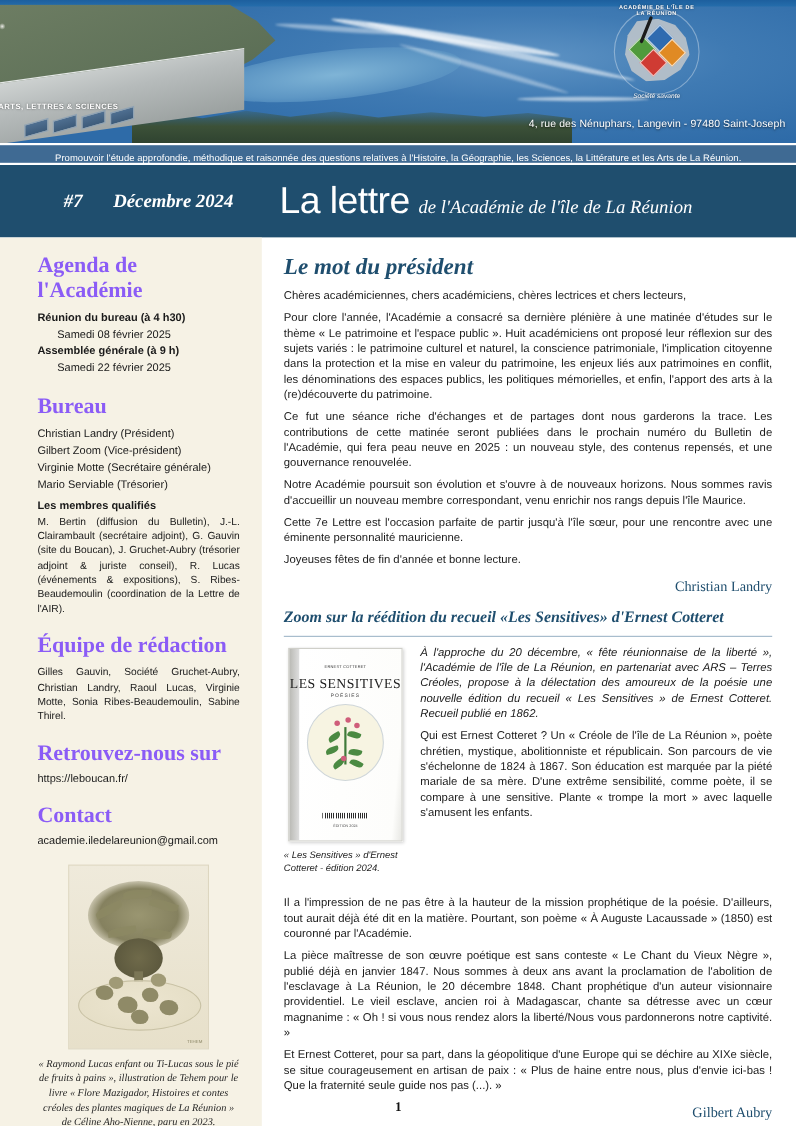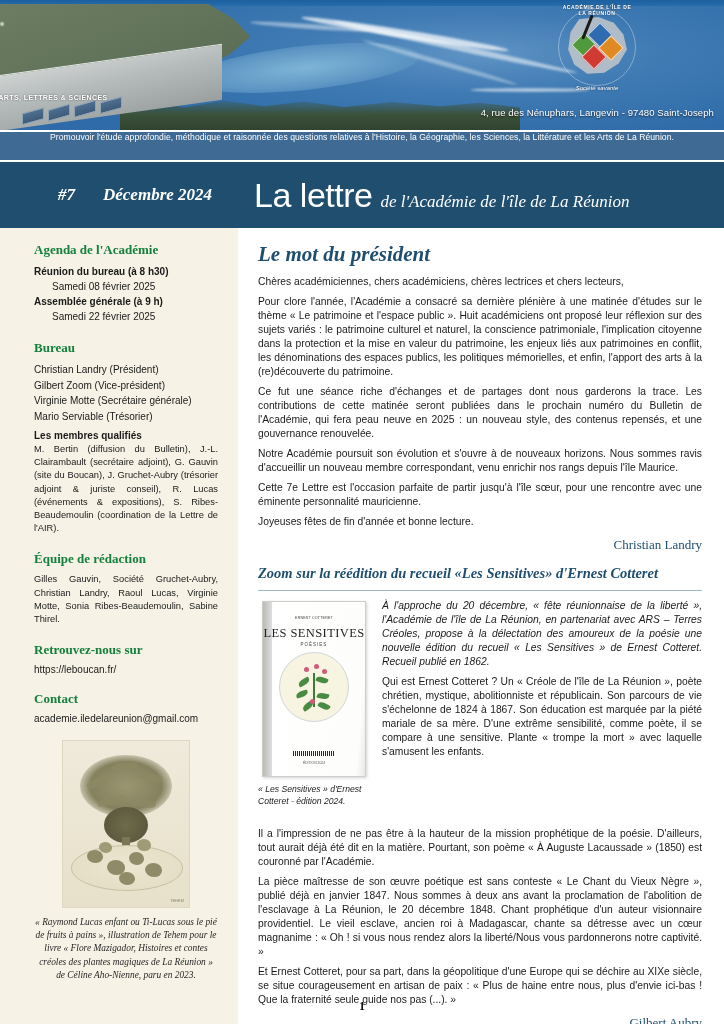--- a/index.html
+++ b/index.html
@@ -153,25 +153,25 @@
     color:#ffffff; text-align:center; text-shadow: 0 0 2px rgba(0,0,0,.6);
   }
   .hero-address {
     position: absolute; right: 10px; bottom: 12px;
     color: #ffffff; font-size: 9.5px; letter-spacing: .1px;
     text-shadow: 0 1px 2px rgba(0,0,0,.7);
   }
 
   
   .motto-bar {
-    width: 724px; height: 32px;
+    width: 724px; height: 20px;
     background: #3f6a93;
     border-top: 2px solid #ffffff;
     border-bottom: 2px solid #ffffff;
-    display: flex; align-items: flex-start; justify-content: center;
+    display: flex; align-items: flex-end; justify-content: center;
   }
   .motto-bar span {
     color: #ffffff; font-size: 8.6px; letter-spacing: .05px; text-align: center;
   }
 
   
   .title-band {
     position: relative;
     width: 724px; height: 66px;
     background: #1f4e6e;
@@ -204,24 +204,24 @@
     background: #ffffff;
   }
 
   
   .sidebar {
     width: 238px;
     background: #f6f2e5;
     padding: 14px 20px 0 34px;
   }
   .sb-h {
-    color: #15803d;
+    color: #8b5cf6;
     font-family: "Liberation Serif", serif;
     font-weight: 700;
-    font-size: 13px;
+    font-size: 20px;
     margin-bottom: 6px;
   }
   .sb-h.mt { margin-top: 16px; }
   .sb-bold {
     font-size: 10px; font-weight: 700; color: #1a1a1a; line-height: 1.5;
   }
   .sb-indent {
     font-size: 10px; color: #1a1a1a; line-height: 1.5; padding-left: 18px;
   }
   .sb-line {
@@ -427,21 +427,21 @@
       <div class="masthead-main">La lettre</div>
       <div class="masthead-sub">de l'Académie de l'île de La Réunion</div>
     </div>
   </div>
 
   <div class="content">
 
     <aside class="sidebar">
 
       <div class="sb-h">Agenda de l'Académie</div>
-      <div class="sb-bold">Réunion du bureau (à 8 h30)</div>
+      <div class="sb-bold">Réunion du bureau (à 4 h30)</div>
       <div class="sb-indent">Samedi 08 février 2025</div>
       <div class="sb-bold">Assemblée générale (à 9 h)</div>
       <div class="sb-indent">Samedi 22 février 2025</div>
 
       <div class="sb-h mt">Bureau</div>
       <div class="sb-line">Christian Landry (Président)</div>
       <div class="sb-line">Gilbert Zoom (Vice-président)</div>
       <div class="sb-line">Virginie Motte (Secrétaire générale)</div>
       <div class="sb-line">Mario Serviable (Trésorier)</div>
       <div class="sb-bold" style="margin-top:4px;">Les membres qualifiés</div>

